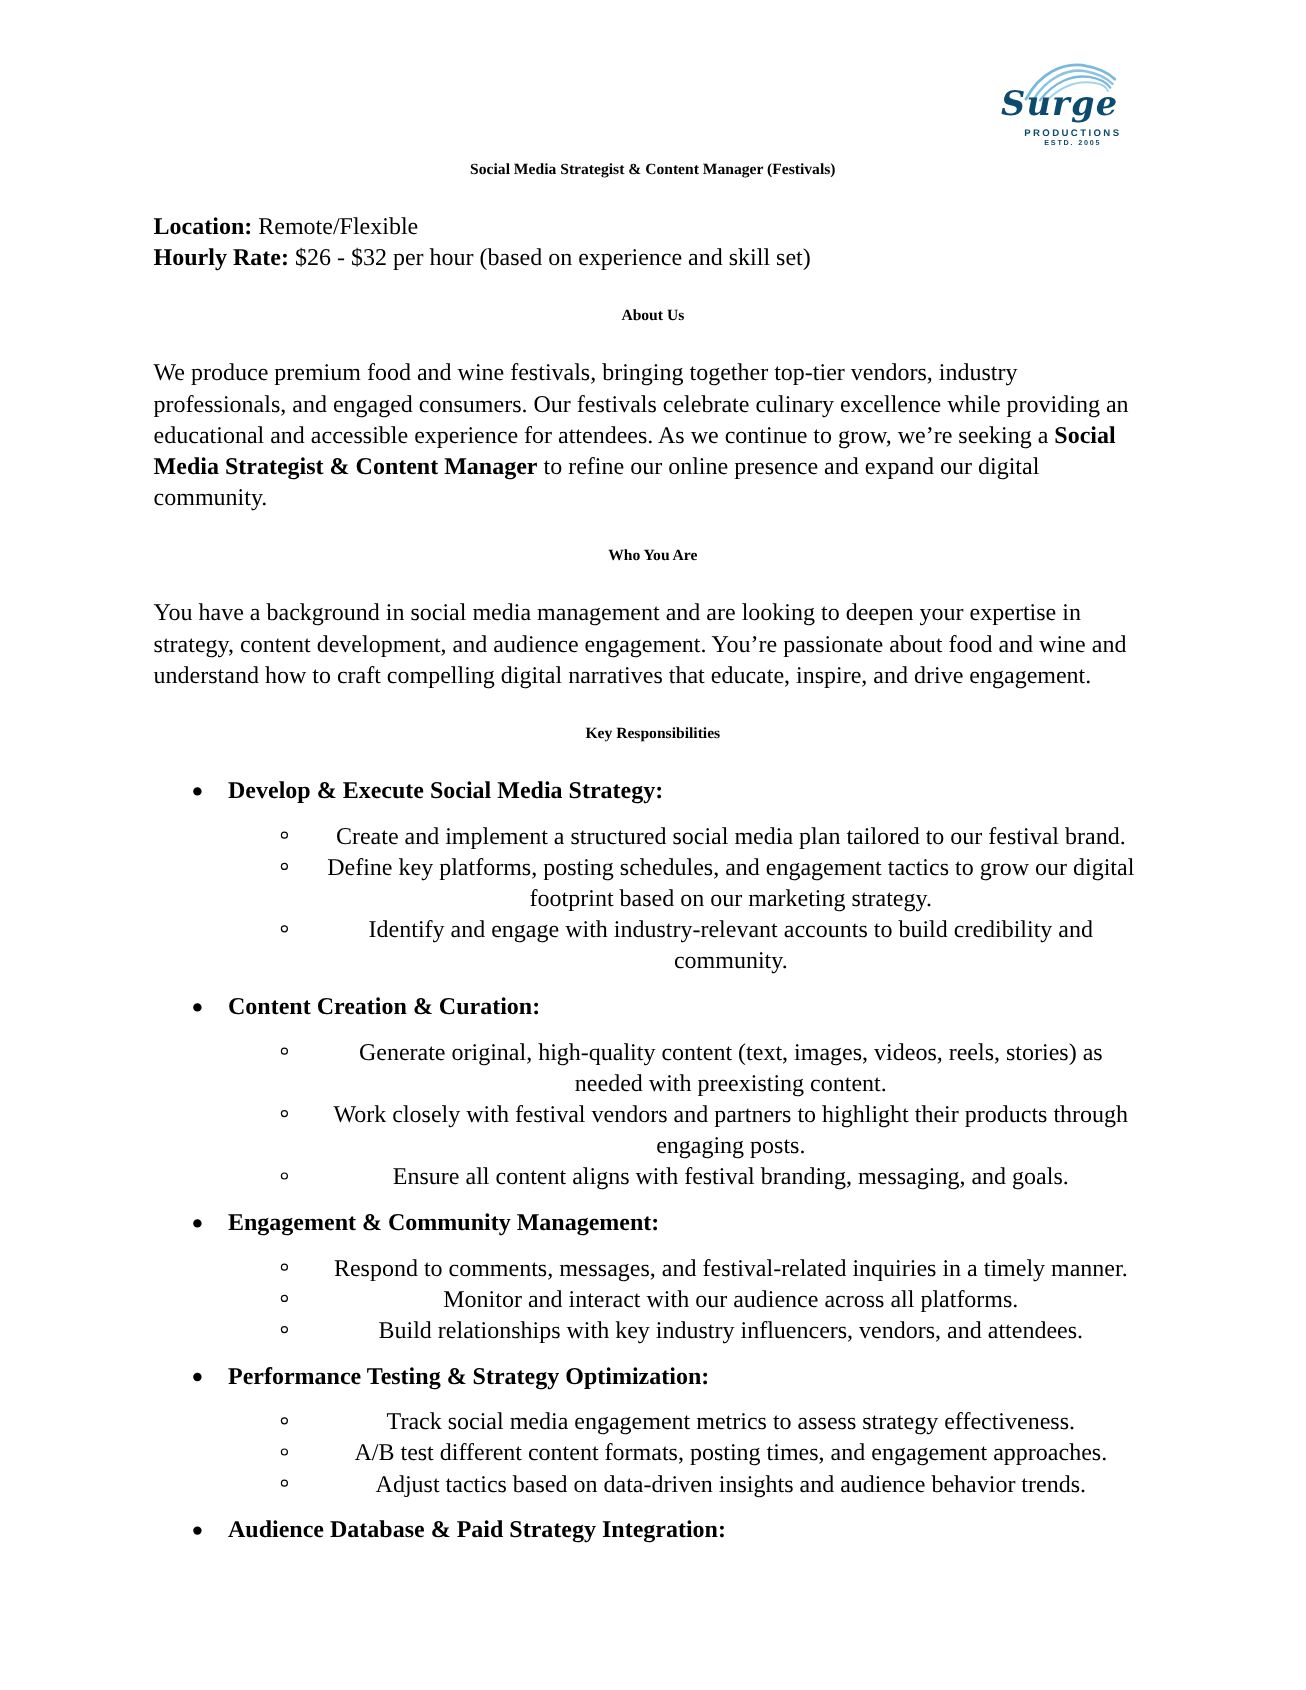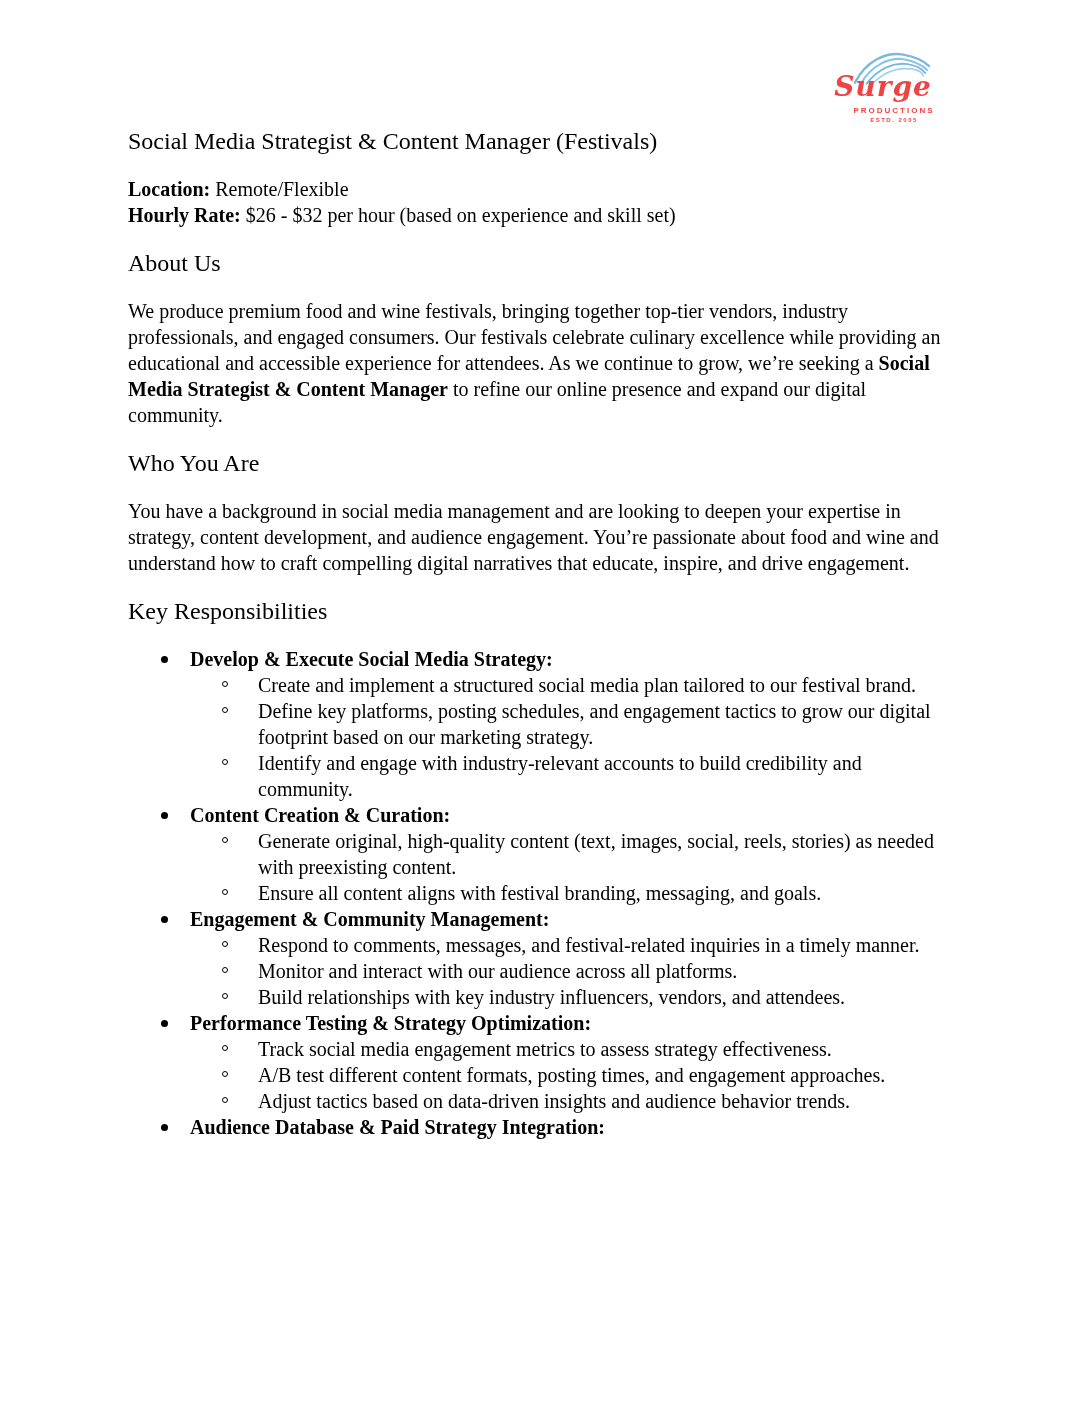--- a/index.html
+++ b/index.html
@@ -15,51 +15,52 @@
     color: #000000;
   }
   .content {
     position: absolute;
     left: 128px;
     top: 128px;
     width: 832px;
   }
   .b { font-weight: bold; }
   h1, h2 {
-    font-size: 24px;
+    font-size: 13px;
     line-height: 26px;
-    font-weight: normal;
+    font-weight: bold;
     margin: 0 0 22px 0;
+    text-align: center;
   }
   p { margin: 0 0 22px 0; }
   .meta-block { margin: 0 0 22px 0; }
   .meta-line { line-height: 26px; }
 
   ul.l1 { list-style: none; margin: 0; padding: 0; }
   ul.l1 > li { position: relative; padding-left: 62px; }
   ul.l1 > li > .disc {
     position: absolute; left: 33px; top: 10px;
     width: 7px; height: 7px; background: #000; border-radius: 50%;
   }
-  ul.l2 { list-style: none; margin: 0; padding: 0; }
+  ul.l2 { list-style: none; margin: 12px; padding: 0; text-align: center; }
   ul.l2 > li { position: relative; padding-left: 68px; }
   ul.l2 > li::before {
     content: ""; position: absolute; left: 32px; top: 9px;
     width: 6px; height: 6px; border: 1.3px solid #000; border-radius: 50%;
     box-sizing: border-box;
   }
 
   
   .logo {
     position: absolute;
     left: 831px;
     top: 50px;
     width: 104px;
     text-align: center;
-    color: #ef4444;
+    color: #0c4a6e;
   }
   .logo-wave { display: block; margin: 0 auto -14px auto; padding-left: 18px; }
   .logo-name {
     font-family: "DejaVu Serif", serif;
     font-style: italic;
     font-weight: bold;
     font-size: 28px;
     line-height: 30px;
     letter-spacing: 1px;
   }
@@ -127,21 +128,22 @@
         <ul class="l2">
           <li>Create and implement a structured social media plan tailored to our festival brand.</li>
           <li>Define key platforms, posting schedules, and engagement tactics to grow our digital footprint based on our marketing strategy.</li>
           <li>Identify and engage with industry-relevant accounts to build credibility and community.</li>
         </ul>
       </li>
       <li>
         <span class="disc"></span>
         <span class="b">Content Creation &amp; Curation:</span>
         <ul class="l2">
-          <li>Generate original, high-quality content (text, images, social, reels, stories) as needed with preexisting content.</li>
+          <li>Generate original, high-quality content (text, images, videos, reels, stories) as needed with preexisting content.</li>
+          <li>Work closely with festival vendors and partners to highlight their products through engaging posts.</li>
           <li>Ensure all content aligns with festival branding, messaging, and goals.</li>
         </ul>
       </li>
       <li>
         <span class="disc"></span>
         <span class="b">Engagement &amp; Community Management:</span>
         <ul class="l2">
           <li>Respond to comments, messages, and festival-related inquiries in a timely manner.</li>
           <li>Monitor and interact with our audience across all platforms.</li>
           <li>Build relationships with key industry influencers, vendors, and attendees.</li>

